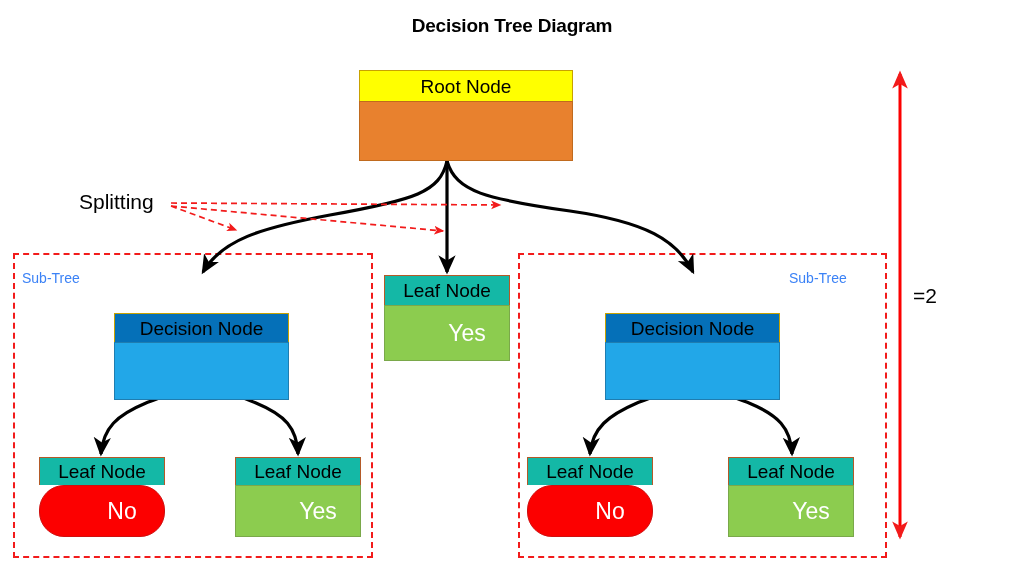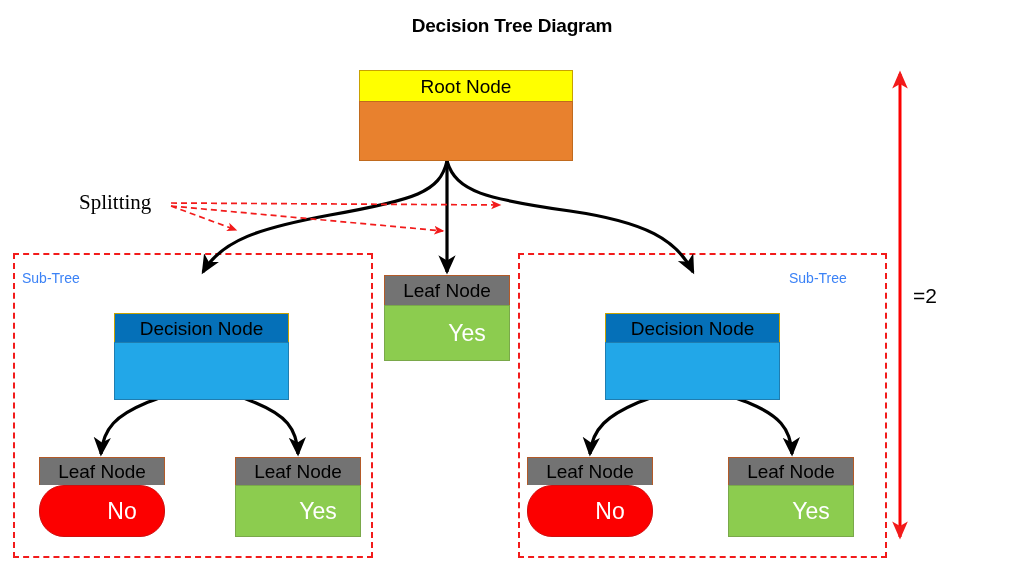--- a/index.html
+++ b/index.html
@@ -87,21 +87,21 @@
     background: #22a7e8;
     border: 1px solid #1f7db0;
   }
   #decision-node-left  { left: 114px; top: 275px; }
   #decision-node-right { left: 605px; top: 275px; }
 
   
   .leaf-node { width: 126px; height: 80px; }
   .leaf-node .node-header {
     height: 28px;
-    background: #737373;
+    background: #14b8a6;
     border: 1px solid #b35a28;
     border-bottom: none;
     color: #000000;
   }
   .leaf-node .node-body {
     border: 1px solid #7aa84a;
   }
   .leaf-yes .node-body { background: #8ccc4f; }
   .leaf-no  .node-body { background: #fc0000; border-color: #cf0f0f; border-radius: 25px; }
 
@@ -136,21 +136,20 @@
   #subtree-label-right { left: 789px; top: 270px; }
 
   
   #splitting-label {
     position: absolute;
     left: 79px;
     top: 190px;
     font-size: 21px;
     color: #000000;
     white-space: nowrap;
-    font-family: Liberation Serif, serif;
   }
 
   
   #max-depth-label {
     position: absolute;
     left: 913px;
     top: 282px;
     font-size: 21px;
     color: #000000;
     line-height: 1.35;

